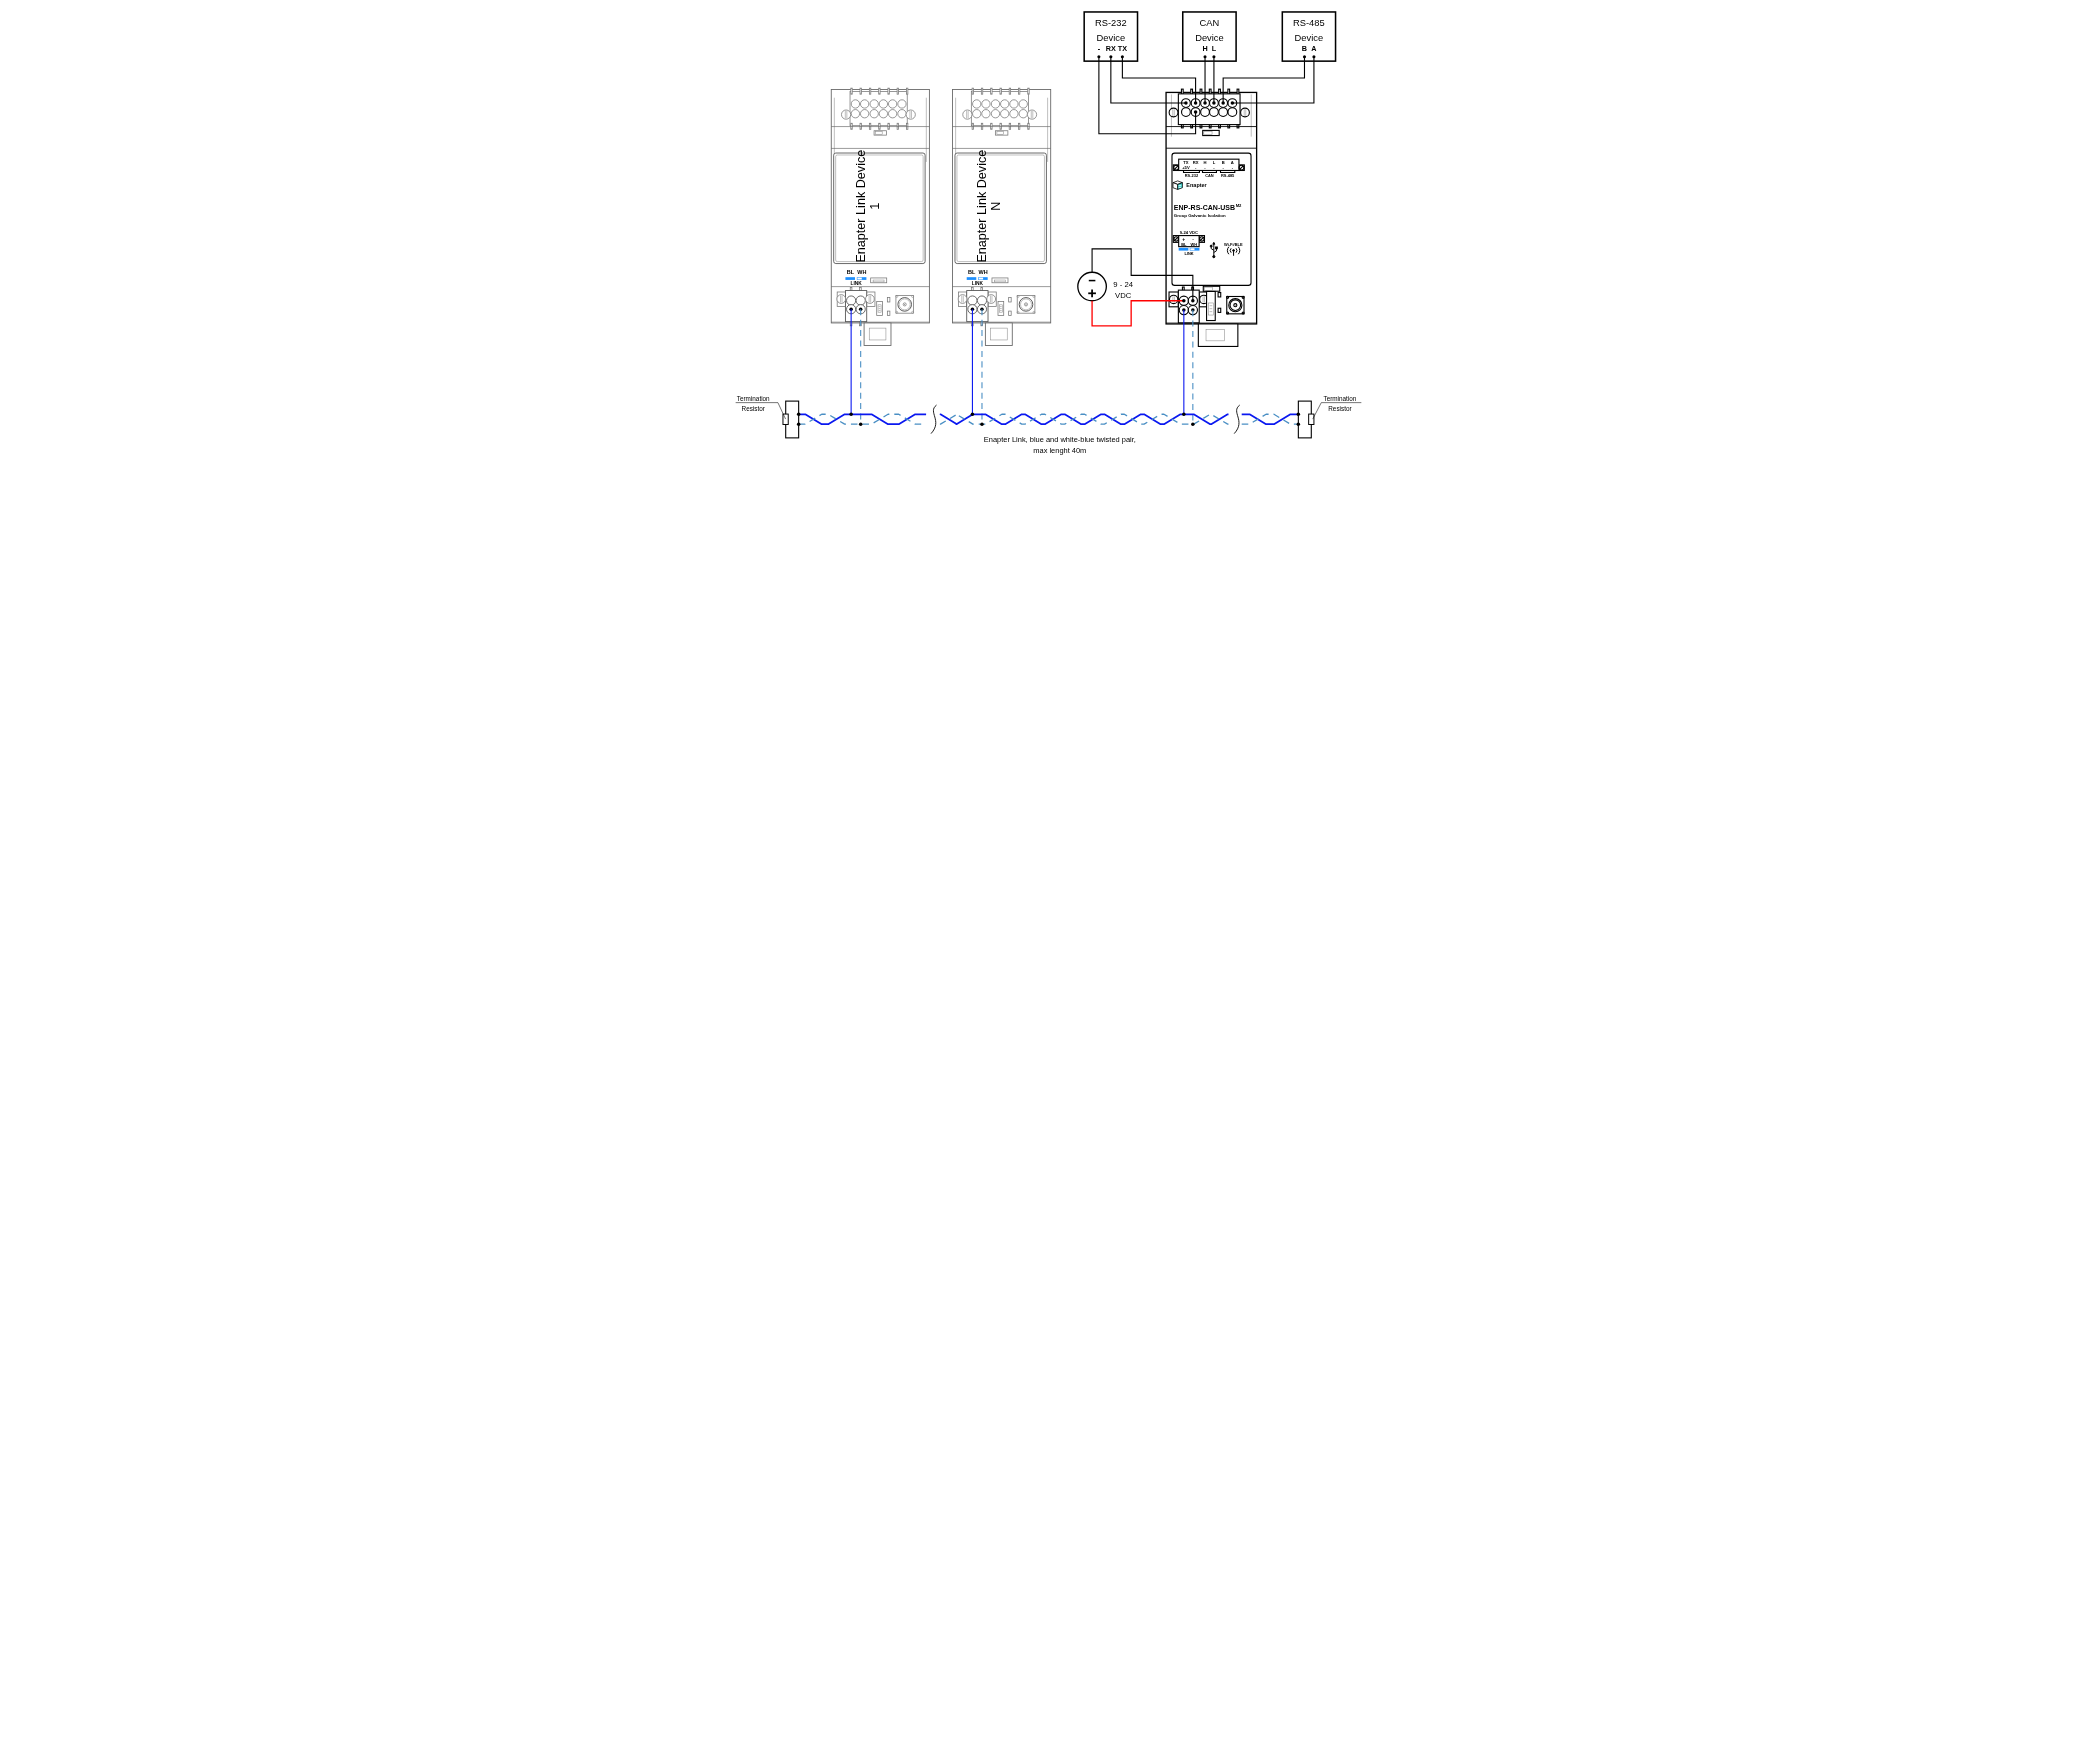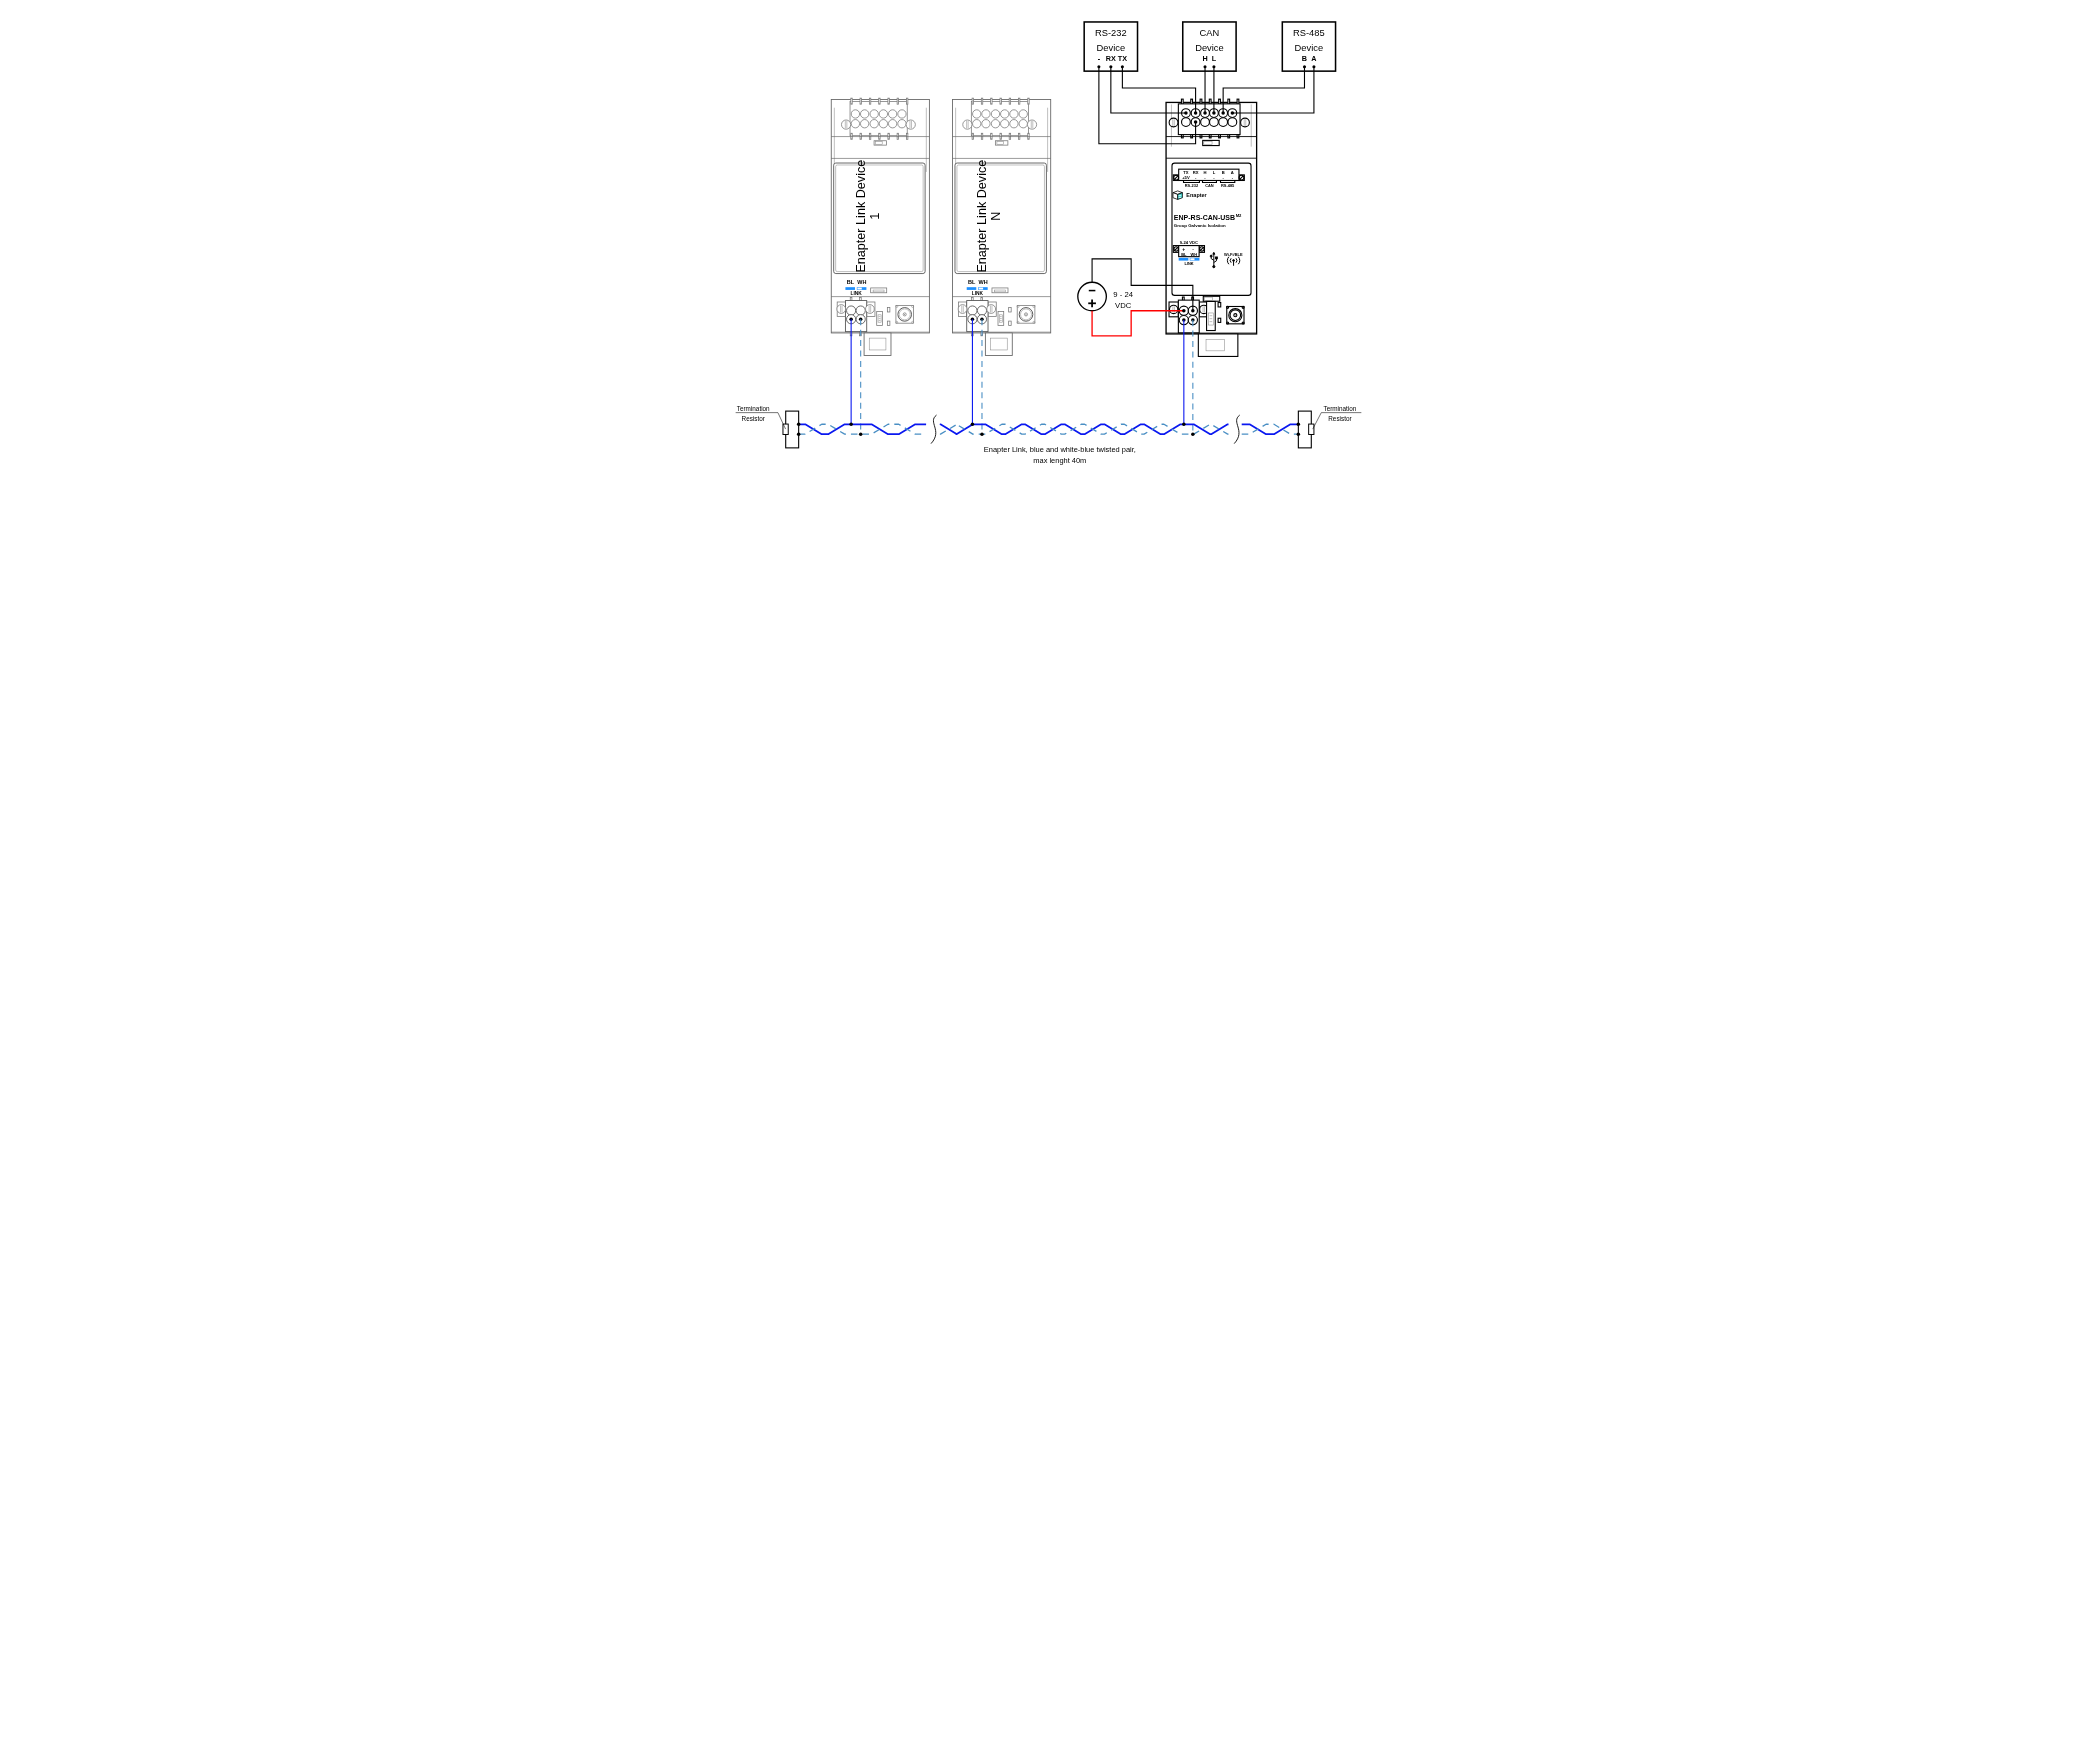--- a/index.html
+++ b/index.html
@@ -1,16 +1,16 @@
 <!DOCTYPE html>
 <html style="font-size:6.7px"><head>
 <meta charset="utf-8">
 <style>
   html,body{margin:0;padding:0;background:#fff;}
-  .stage{width:100%;max-width:629px;margin:10px auto;text-decoration:underline;}
+  .stage{width:100%;max-width:629px;margin:0 auto;text-decoration:underline;}
   svg{display:block;width:100%;height:auto;background:#fff;}
   text{font-family:"Liberation Sans","DejaVu Sans",sans-serif;fill:#000;}
   .bt   {font-size:85px;}
   .bterm{font-size:66px;font-weight:bold;}
   .devlbl{font-size:115px;}
   .devsm {font-size:50px;font-weight:bold;}
   .devlink{font-size:44px;font-weight:bold;}
   .enp-t {font-size:38px;font-weight:bold;}
   .enp-grp{font-size:36px;font-weight:bold;}
   .enp-brand{font-size:50px;font-weight:700;}

